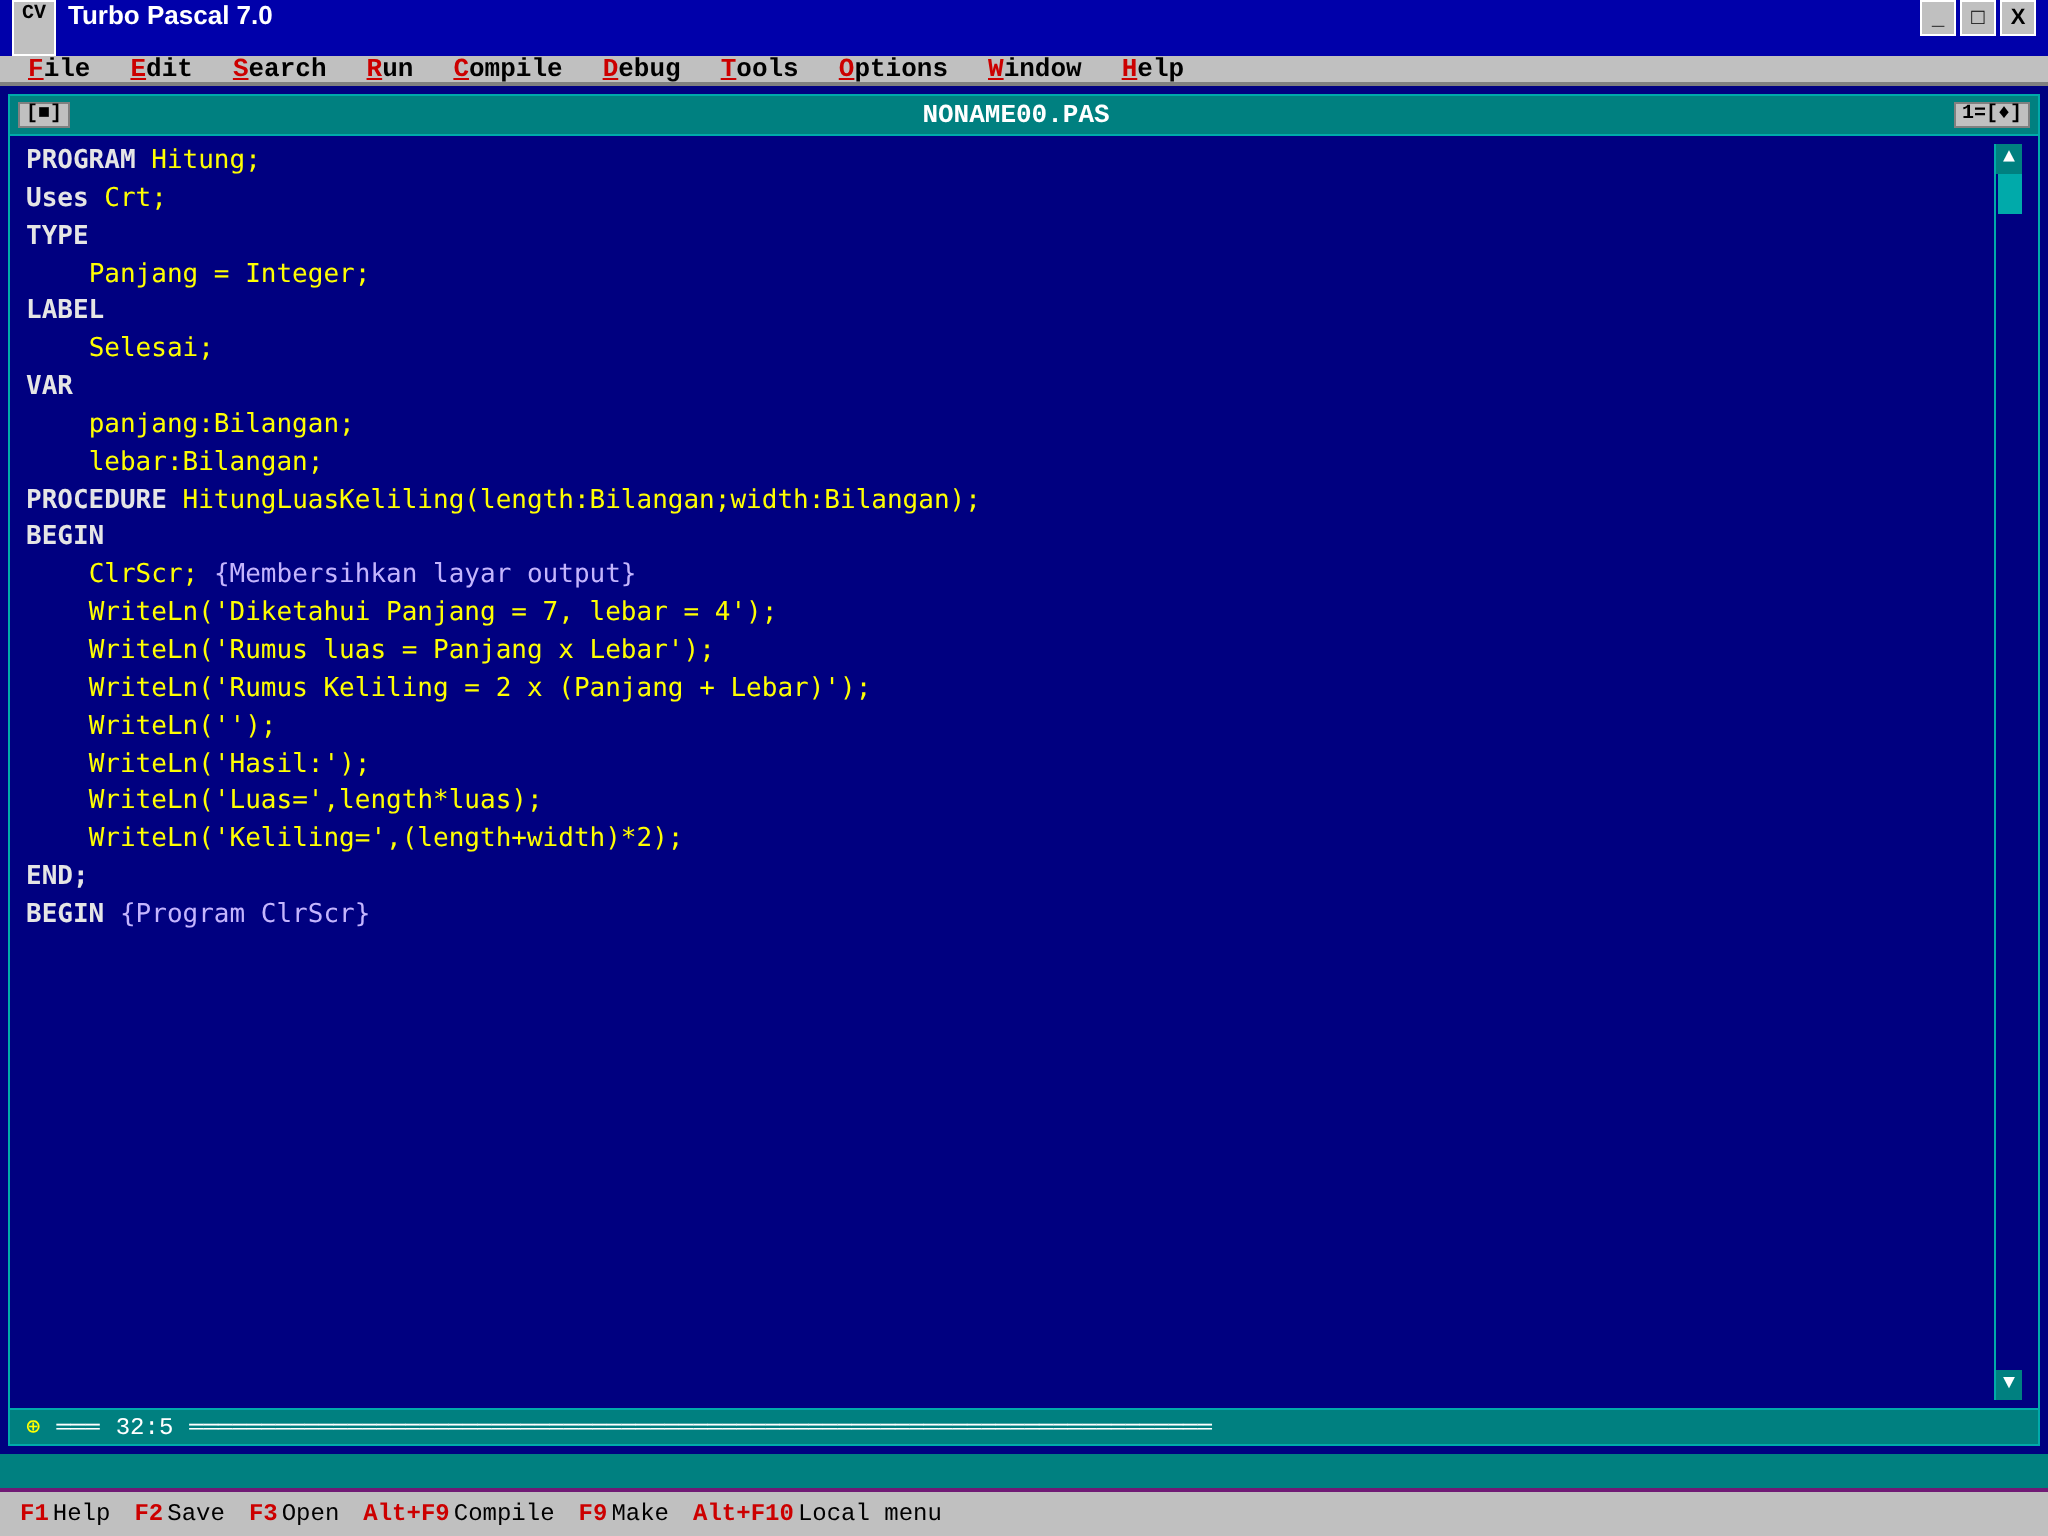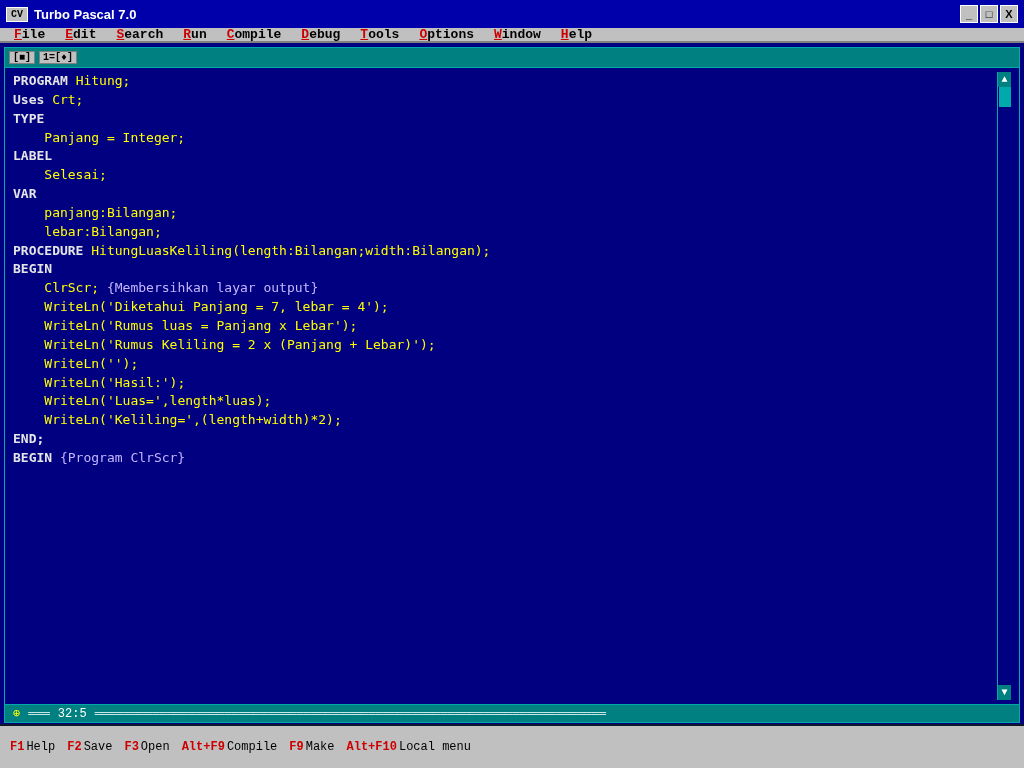--- a/index.html
+++ b/index.html
@@ -12,21 +12,20 @@
       overflow: hidden;
       position: relative;
     }
 
     
     #title-bar {
       background: #0000aa;
       color: white;
       height: 28px;
       display: flex;
-      align-items: center;
       padding: 0 6px;
       gap: 6px;
     }
     #title-bar .icon-box {
       background: #c0c0c0;
       color: black;
       font-size: 10px;
       font-weight: bold;
       padding: 1px 4px;
       border: 1px solid #fff;
@@ -196,26 +195,26 @@
       border-top: 1px solid #00aaaa;
       gap: 8px;
     }
     .status-indicator {
       color: #ffff00;
     }
 
     
     #fkey-bar {
       background: #c0c0c0;
-      height: 44px;
+      height: 24px;
       display: flex;
       align-items: center;
       padding: 10px 4px;
       gap: 0;
-      border-top: 2px solid #0f172a;
+      border-top: 2px solid #701a75;
       position: absolute;
       bottom: 0;
       left: 0;
       right: 0;
     }
     .fkey-item {
       display: flex;
       align-items: center;
       padding: 2px 6px;
       font-family: 'Courier New', Courier, monospace;
@@ -289,20 +288,21 @@
   <div class="menu-item">
     <span class="hotkey">H</span><span>elp</span>
   </div>
 </div>
 
 <div id="main" style="height: 684px;">
   <div id="editor-window">
 
     <div id="editor-titlebar">
       <span class="editor-close-btn">[■]</span>
+      <span class="editor-title">NONAME00.PAS</span>
       <span class="editor-maximize">1=[♦]</span>
     </div>
 
     <div id="code-area">
       <div id="code-content">
         <pre><span class="kw">PROGRAM</span> <span class="id">Hitung;</span>
 <span class="kw">Uses</span> <span class="id">Crt;</span>
 <span class="kw">TYPE</span>
     <span class="id">Panjang = Integer;</span>
 <span class="kw">LABEL</span>

